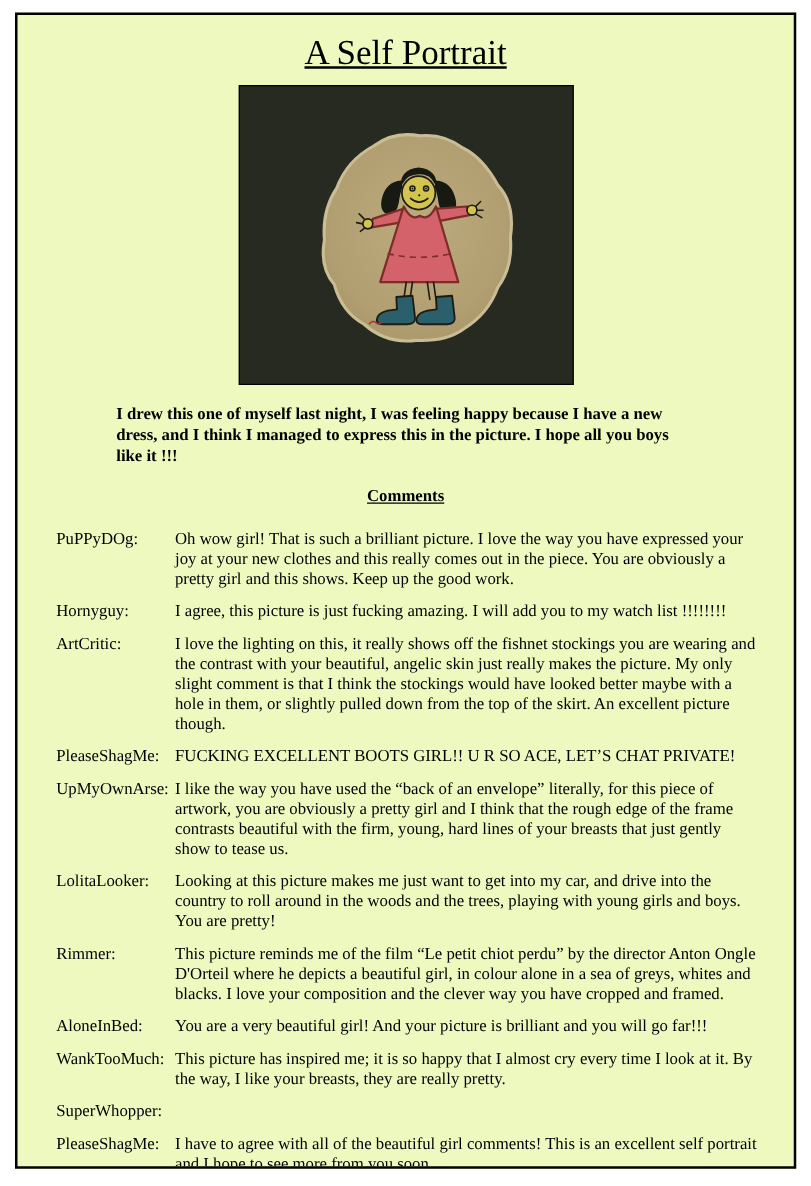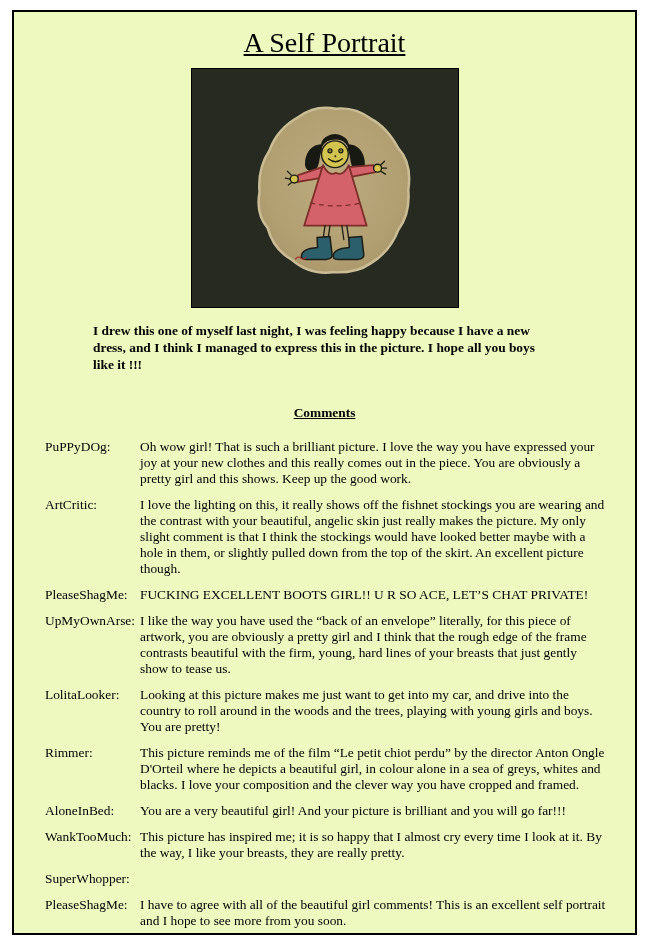--- a/index.html
+++ b/index.html
@@ -34,21 +34,21 @@
     background: var(--art_bg, #272a20);
   }
   .art svg { display: block; width: 100%; height: 100%; }
   p.intro {
     margin: 14px 77px 0 79px;
     font-weight: bold;
     font-size: 13.4px;
     line-height: 17px;
   }
   h2.comments-heading {
-    margin-top: 32px;
+    margin-top: 16px;
     text-align: center;
     font-size: 13.4px;
     font-weight: bold;
     line-height: 16px;
     text-decoration: underline;
   }
   .comments {
     margin-top: 18px;
     padding-left: 31px;
     padding-right: 28px;
@@ -130,20 +130,24 @@
   <p class="intro">I drew this one of myself last night, I was feeling happy because I have a new dress, and I think I managed to express this in the picture. I hope all you boys like it !!!</p>
 
   <h2 class="comments-heading">Comments</h2>
 
   <div class="comments">
     <div class="comment-row">
       <div class="cname">PuPPyDOg:</div>
       <div class="ctext">Oh wow girl! That is such a brilliant picture. I love the way you have expressed your joy at your new clothes and this really comes out in the piece. You are obviously a pretty girl and this shows. Keep up the good work.</div>
     </div>
     <div class="comment-row">
+      <div class="cname">Hornyguy:</div>
+      <div class="ctext">I agree, this picture is just fucking amazing. I will add you to my watch list !!!!!!!!</div>
+    </div>
+    <div class="comment-row">
       <div class="cname">ArtCritic:</div>
       <div class="ctext">I love the lighting on this, it really shows off the fishnet stockings you are wearing and the contrast with your beautiful, angelic skin just really makes the picture. My only slight comment is that I think the stockings would have looked better maybe with a hole in them, or slightly pulled down from the top of the skirt. An excellent picture though.</div>
     </div>
     <div class="comment-row">
       <div class="cname">PleaseShagMe:</div>
       <div class="ctext">FUCKING EXCELLENT BOOTS GIRL!! U R SO ACE, LET’S CHAT PRIVATE!</div>
     </div>
     <div class="comment-row">
       <div class="cname">UpMyOwnArse:</div>
       <div class="ctext">I like the way you have used the “back of an envelope” literally, for this piece of artwork, you are obviously a pretty girl and I think that the rough edge of the frame contrasts beautiful with the firm, young, hard lines of your breasts that just gently show to tease us.</div>

